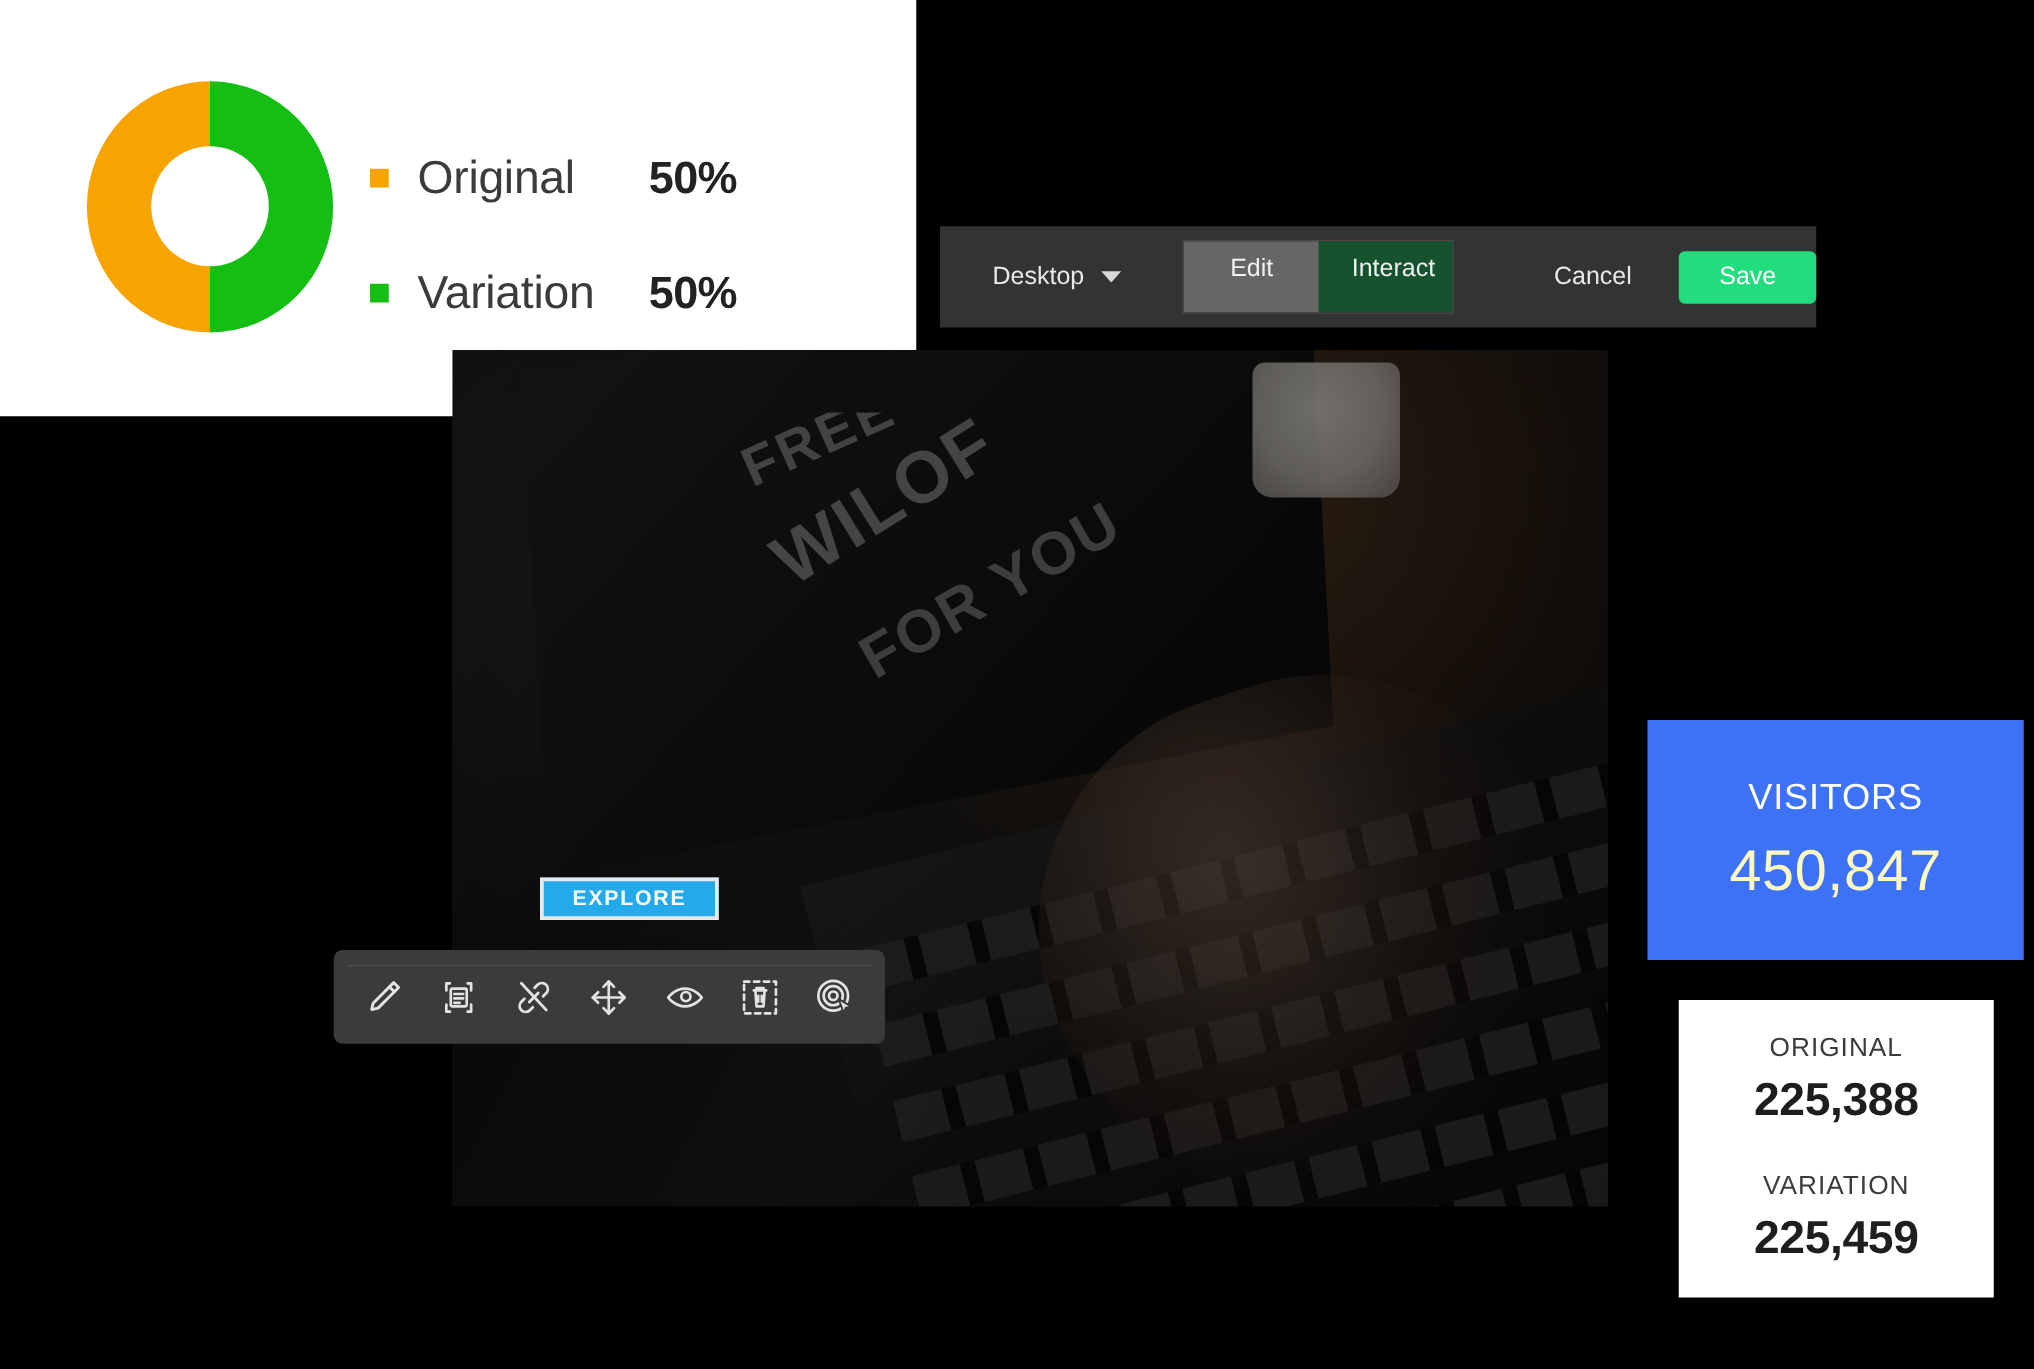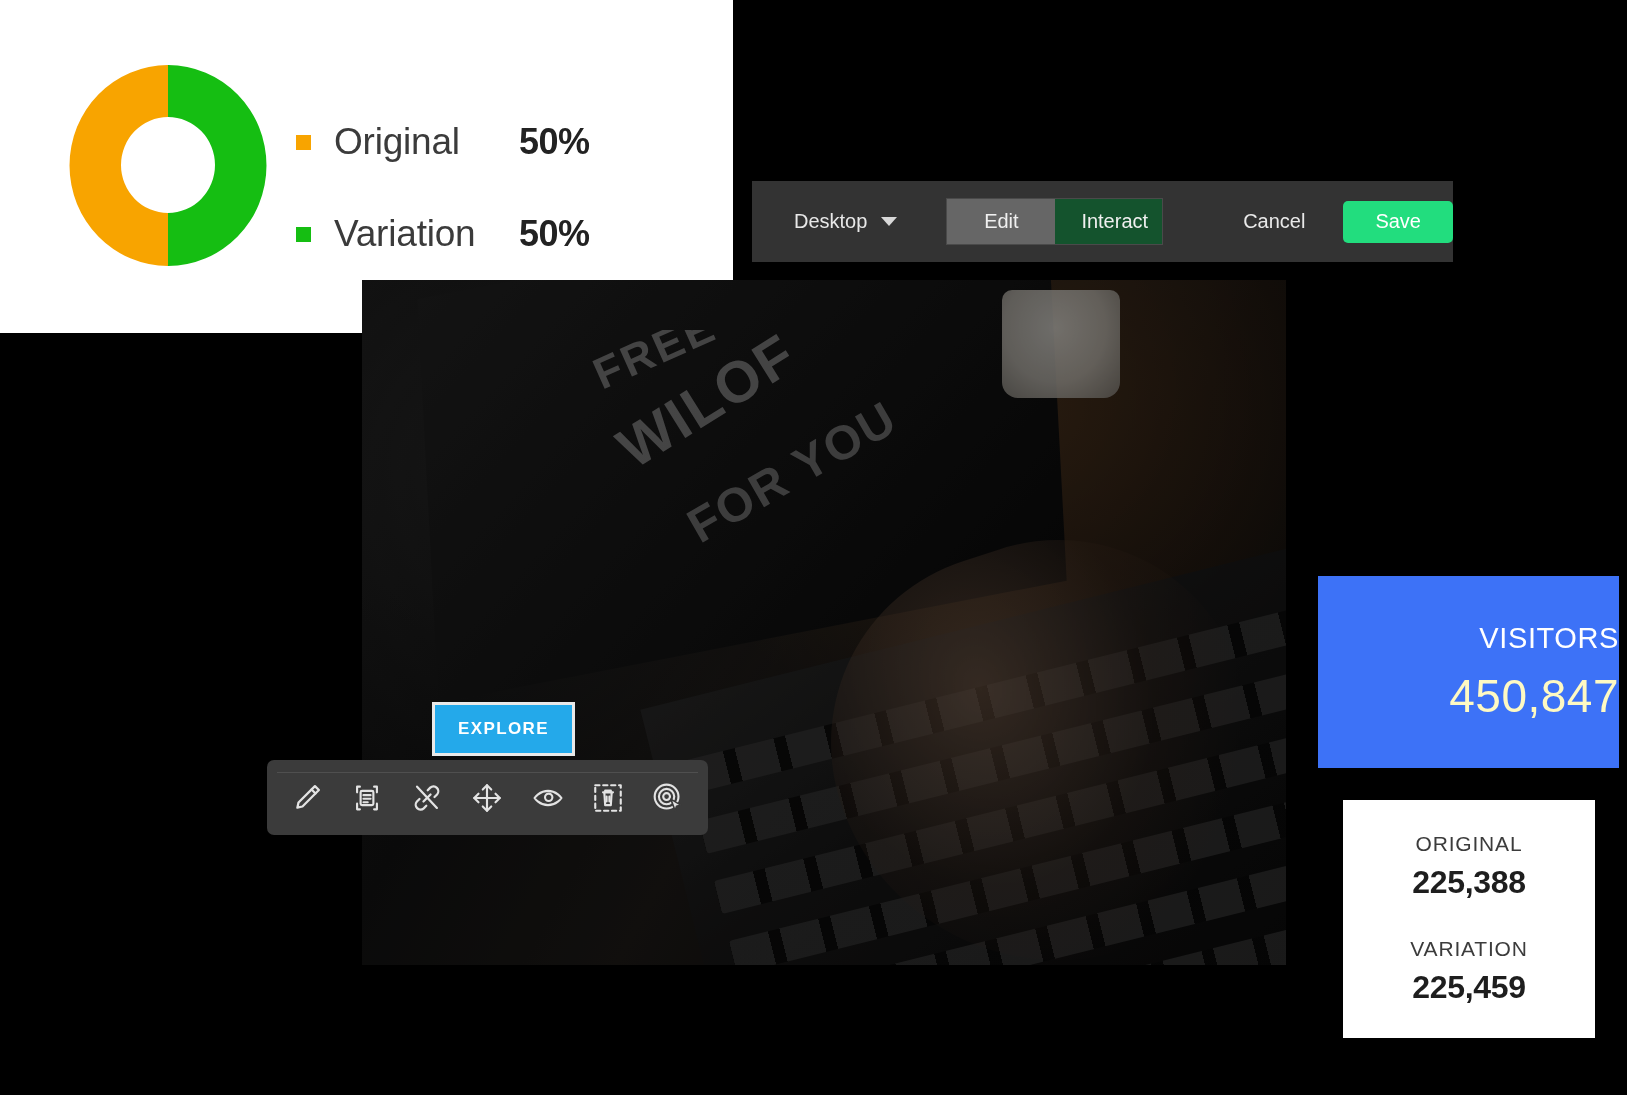--- a/index.html
+++ b/index.html
@@ -42,21 +42,21 @@
   .device-select .label { color: #e8e8e8; font-size: 20px; margin-left: 16px; }
   .caret {
     width: 0; height: 0; margin-left: 14px;
     border-left: 8px solid transparent; border-right: 8px solid transparent;
     border-top: 9px solid #d8d8d8;
   }
   .seg-group {
     display: flex; margin-left: 49px; border: 1px solid #4a4a4a; overflow: hidden;
   }
   .seg {
-    padding: 0 26px; height: 45px; line-height: 45px; font-size: 20px;
+    padding: 0 26px; height: 57px; line-height: 45px; font-size: 20px;
     color: #f0f0f0; cursor: pointer; min-width: 108px; text-align: center;
   }
   .seg.active { background: #666666; }
   .seg.inactive { background: #14532d; }
   .cancel-btn {
     margin-left: 80px; color: #e9e9e9; font-size: 20px; cursor: pointer;
     background: none; border: none; font-family: inherit;
   }
   .save-btn {
     margin-left: 38px; background: #22dd7e; color: #fff; font-size: 20px;
@@ -127,21 +127,21 @@
     line-height: 1.02; white-space: nowrap;
   }
   .hero-sub {
     margin-top: 40px; font-size: 25px; font-weight: 700; color: #51737b;
     letter-spacing: 0.6px; line-height: 1.45; max-width: 370px;
   }
   .explore-btn {
     position: absolute; left: 70px; top: 422px;
     background: #24a9ea; color: #ffffff; border: 3px solid #e9e9e9;
     font-size: 17px; font-weight: 700; letter-spacing: 1.4px;
-    padding: 14px 23px; cursor: pointer; font-family: inherit;
+    padding: 4px 23px; cursor: pointer; font-family: inherit;
   }
 
   
   .elem-toolbar {
     position: absolute; left: 267px; top: 760px; width: 441px; height: 75px;
     background: #3b3b3b; border-radius: 7px;
     display: flex; align-items: center; justify-content: space-around;
     padding: 0 10px;
   }
   .elem-toolbar::before {
@@ -151,21 +151,21 @@
   .tool-btn {
     width: 48px; height: 48px; display: flex; align-items: center;
     justify-content: center; cursor: pointer; background: none; border: none;
   }
   .tool-btn svg { display: block; }
 
   
   .visitors-card {
     position: absolute; left: 1318px; top: 576px; width: 301px; height: 192px;
     background: #3d72f7; display: flex; flex-direction: column;
-    align-items: flex-end; justify-content: center;
+    align-items: center; justify-content: center;
   }
   .visitors-label {
     color: #ffffff; font-size: 29px; letter-spacing: 0.6px; font-weight: 400;
   }
   .visitors-value {
     color: #fef9c3; font-size: 46px; font-weight: 400; margin-top: 14px;
     letter-spacing: 0.5px;
   }
 
   
@@ -173,21 +173,21 @@
     position: absolute; left: 1343px; top: 800px; width: 252px; height: 238px;
     background: #ffffff; display: flex; flex-direction: column;
     align-items: center; justify-content: center; gap: 4px;
   }
   .stat-block { text-align: center; }
   .stat-block + .stat-block { margin-top: 32px; }
   .stat-label {
     font-size: 21px; color: #3c3c3c; letter-spacing: 0.8px; font-weight: 400;
   }
   .stat-value {
-    font-size: 32px; color: #1e1e1e; font-weight: 700; margin-top: 8px;
+    font-size: 37px; color: #1e1e1e; font-weight: 700; margin-top: 8px;
     letter-spacing: -0.3px;
   }
 </style>
 </head>
 <body>
 
 <div id="stage">
 
   <div class="ab-panel">
     <div class="donut-wrap">

